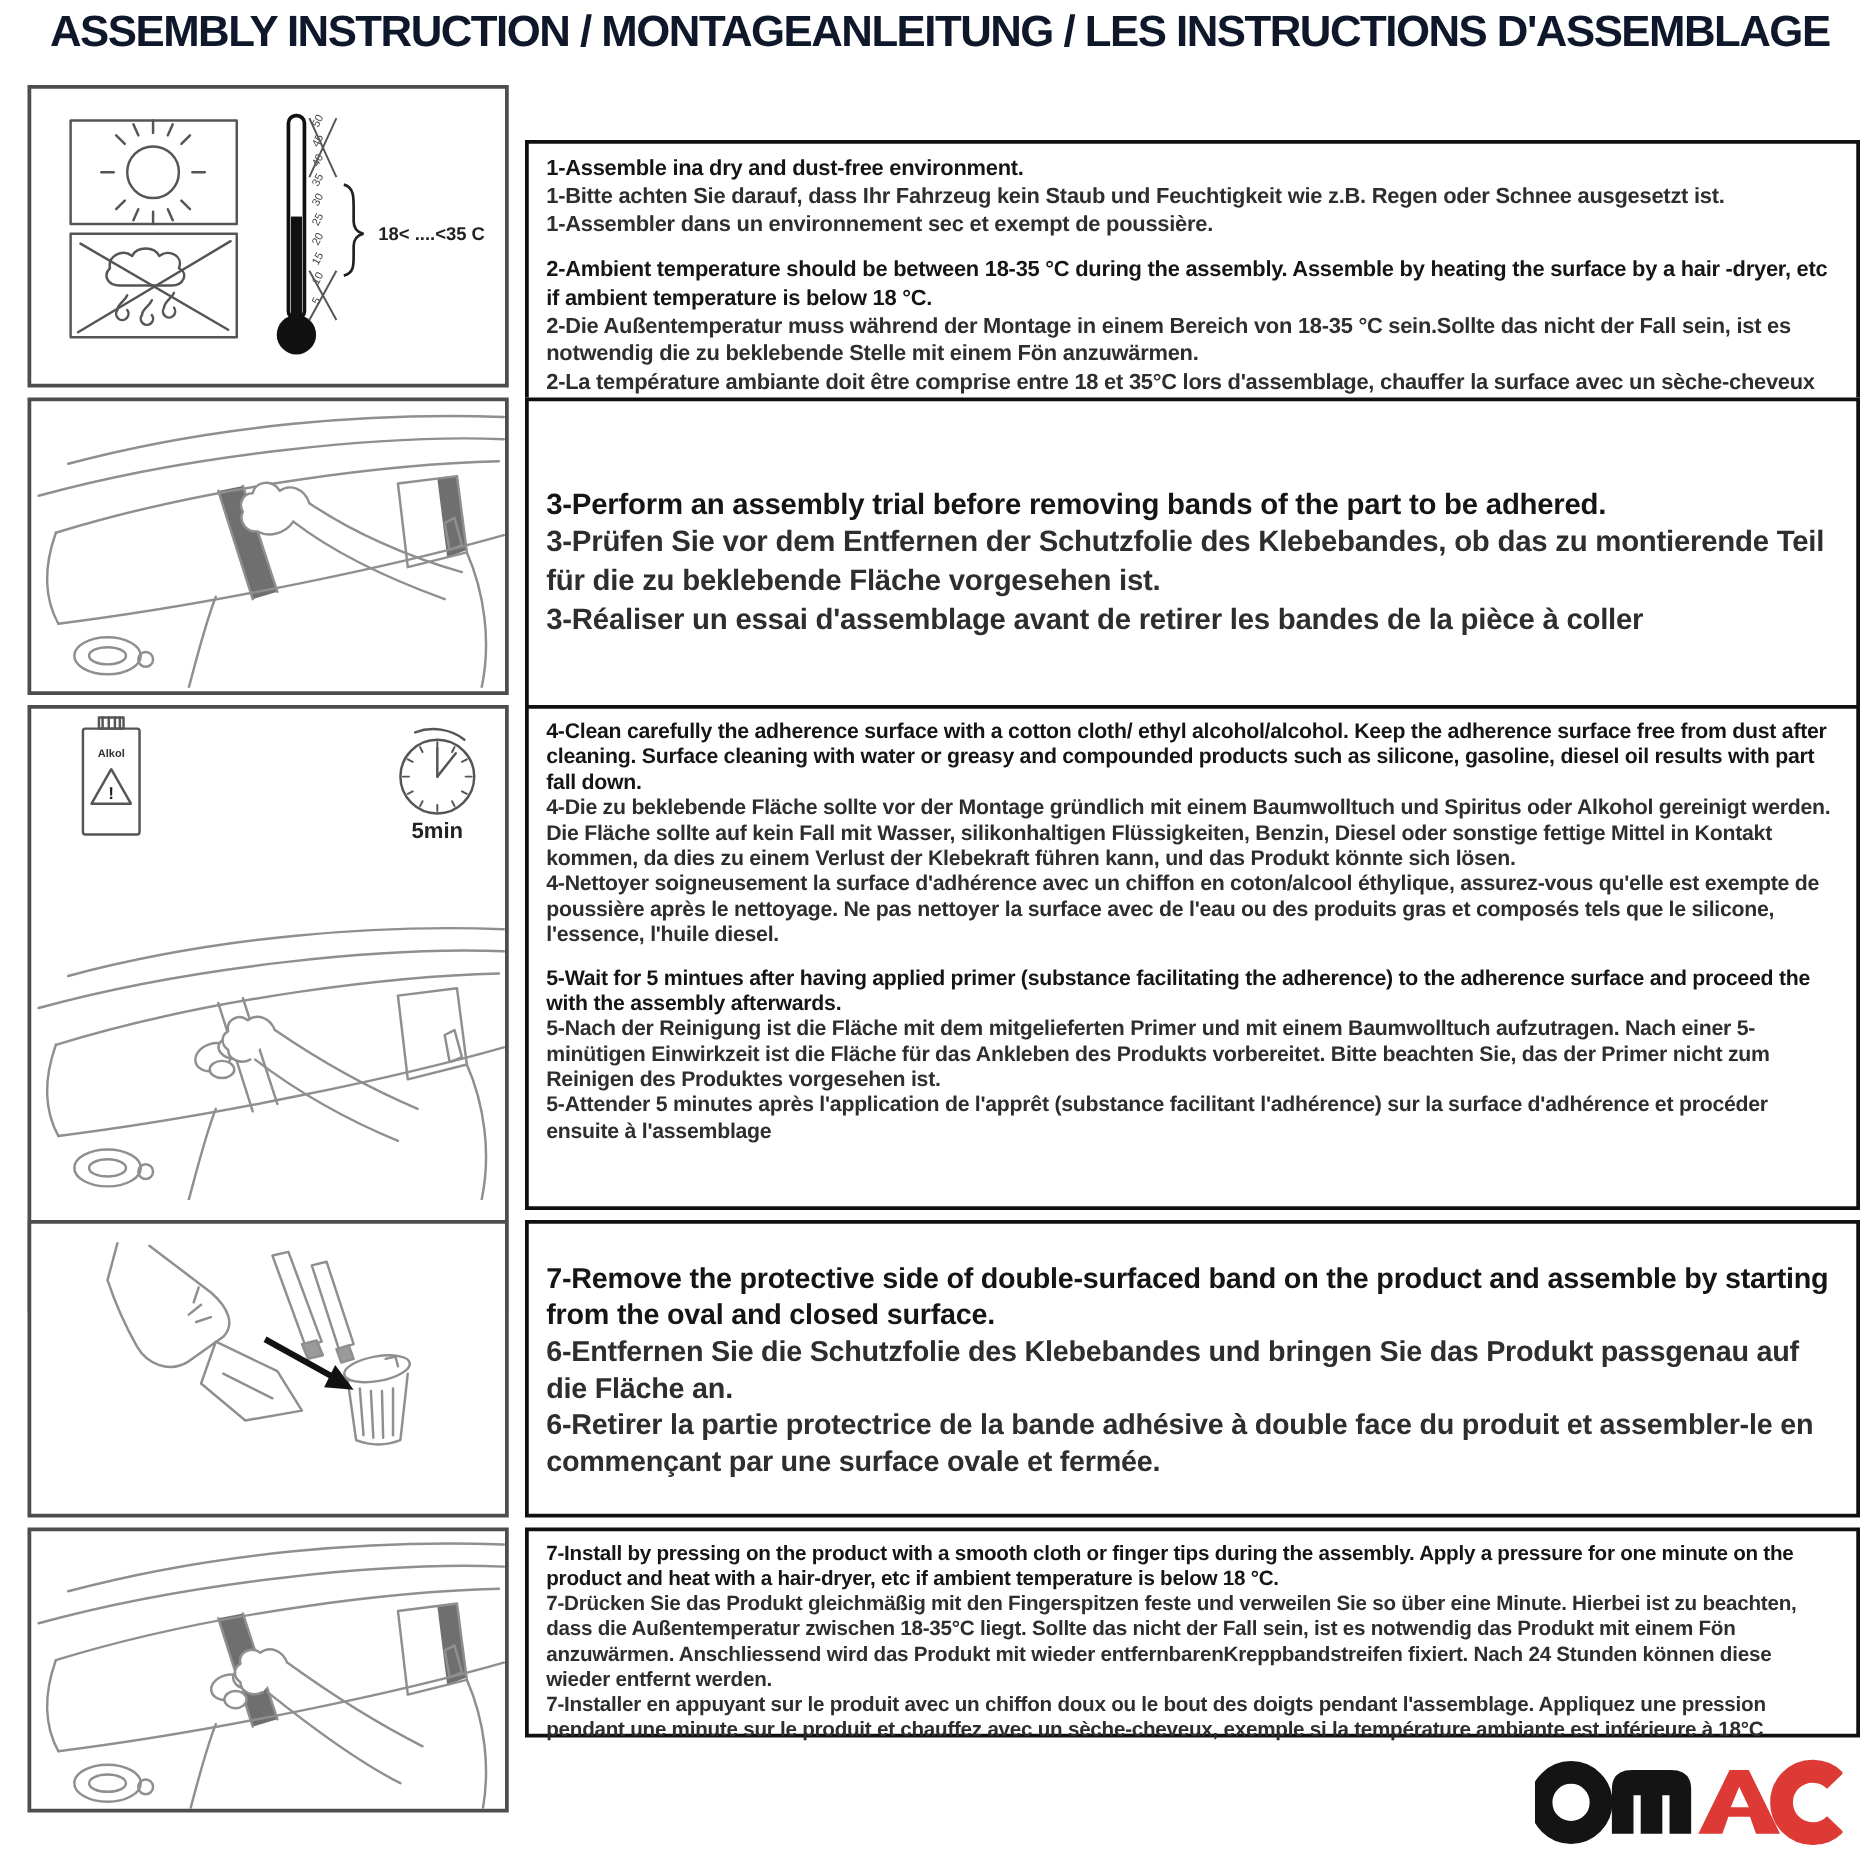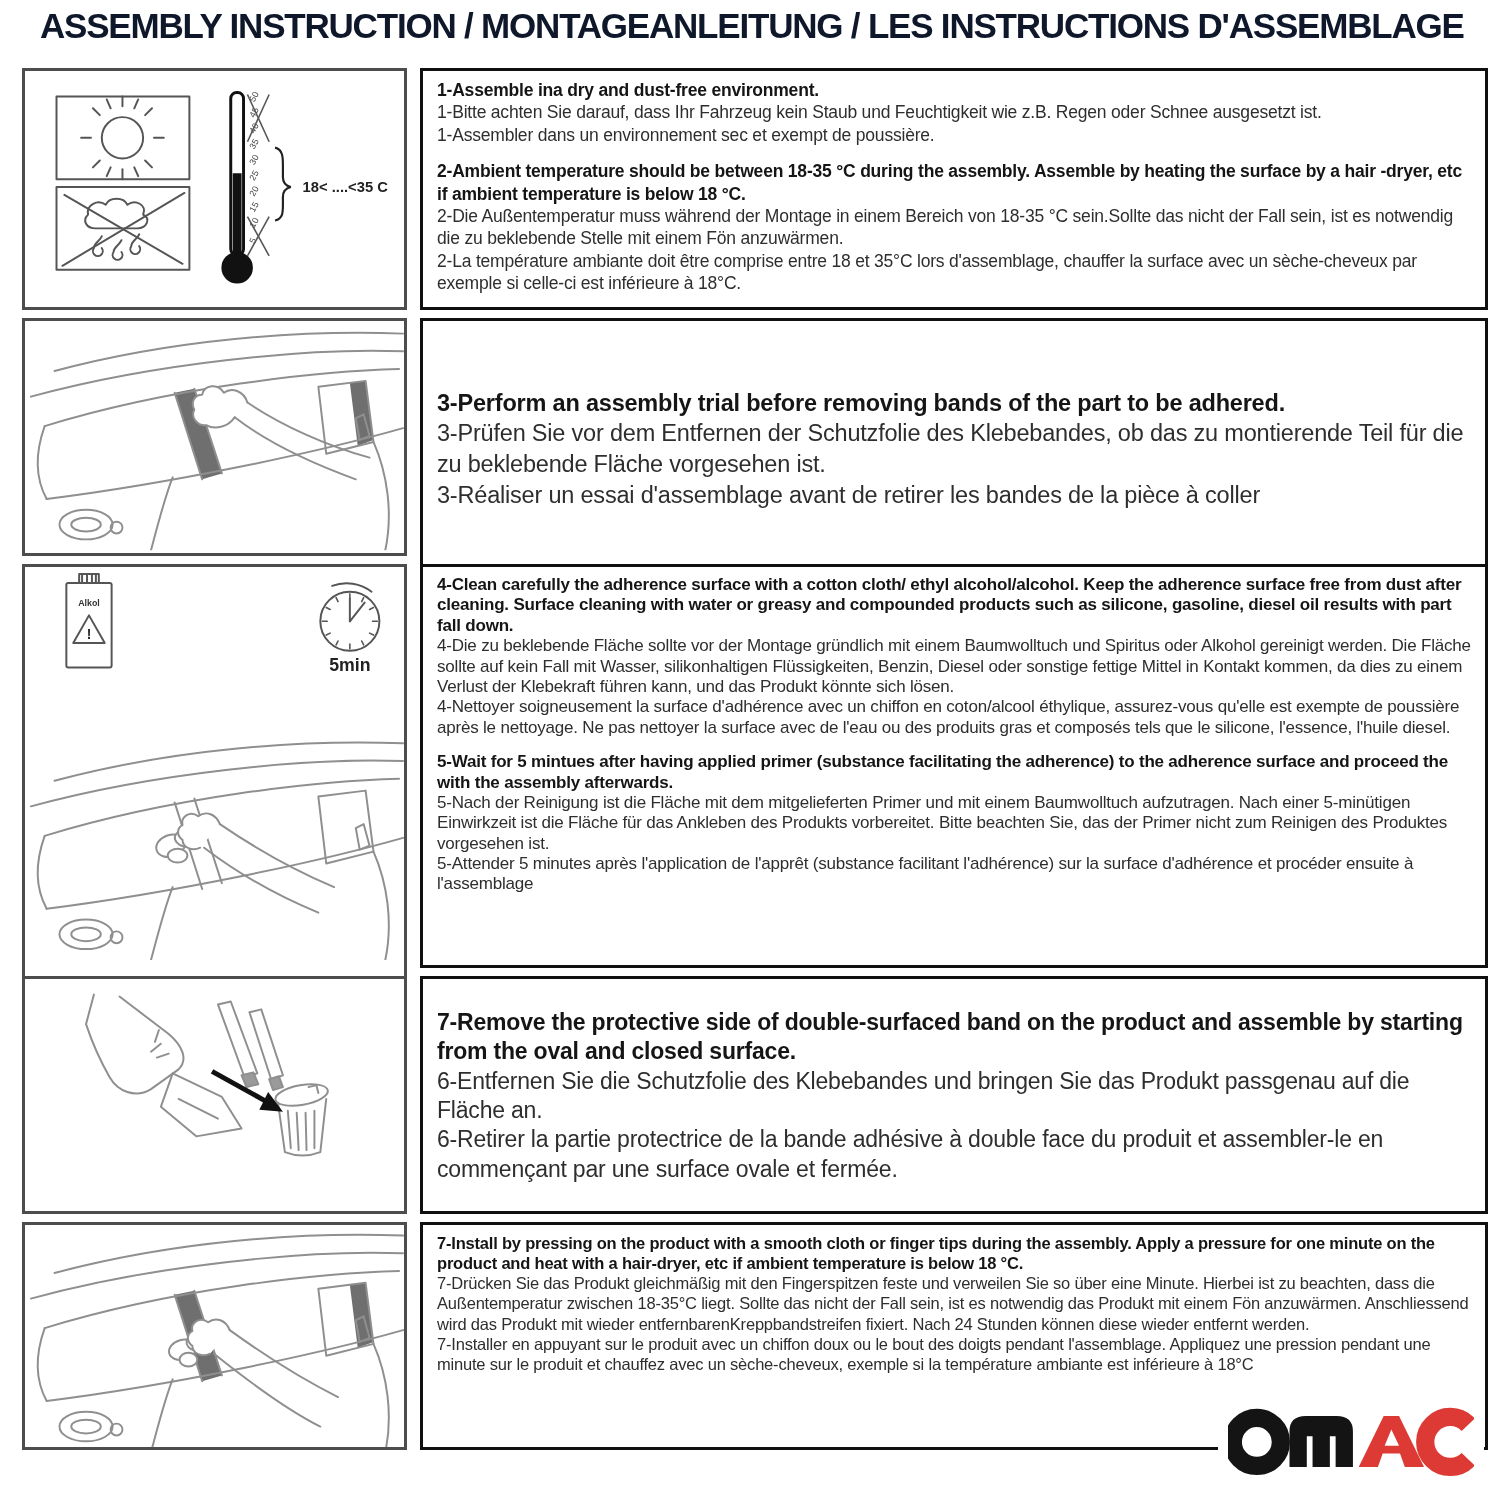--- a/index.html
+++ b/index.html
@@ -6,21 +6,21 @@
   #page{position:relative;width:1500px;height:1500px;background:#fff;overflow:hidden;
         font-family:"Liberation Sans",sans-serif;color:#2a2a2a;}
   #title{position:absolute;left:40px;top:6px;width:1440px;
          font-size:35px;font-weight:bold;letter-spacing:-1.2px;color:#0f172a;
          white-space:nowrap;}
   .row{position:absolute;left:22px;width:1466px;}
   .fig-box{position:absolute;left:0;top:0;width:385px;border:3px solid #4d4d4d;background:#fff;box-sizing:border-box;}
   .txt-box{position:absolute;left:398px;top:0;width:1068px;border:3px solid #101010;background:#fff;box-sizing:border-box;
            padding:8px 14px 6px 14px;display:flex;flex-direction:column;justify-content:flex-start;}
   .txt-box.center{justify-content:center;}
-  .para{margin:0;color:#2e2e2e;letter-spacing:-0.2px;}
+  .para{margin:0;color:#2e2e2e;letter-spacing:-0.2px;font-weight:bold;}
   .para.bold{font-weight:bold;color:#151515;}
   .para.bold:not(:first-child){margin-top:14px;}
   
   .s1 .para{font-size:17.5px;line-height:1.28;}
   .s2 .para{font-size:23.5px;line-height:1.3;}
   .s3 .para{font-size:17px;line-height:1.2;}
   .s4 .para{font-size:23px;line-height:1.28;}
   .s5 .para{font-size:16.5px;line-height:1.22;}
   svg{display:block;}
   .sketch{stroke:#8f8f8f;stroke-width:2;fill:none;stroke-linecap:round;stroke-linejoin:round;}
@@ -108,21 +108,21 @@
         <g stroke="#555" stroke-width="1.6">
           <line x1="226" y1="22" x2="248" y2="70"></line>
             <line x1="248" y1="22" x2="226" y2="70"></line>
           <line x1="226" y1="146" x2="248" y2="186"></line>
             <line x1="248" y1="146" x2="226" y2="186"></line>
         </g>
         <path d="M254,76 C262,78 262,86 262,94 L262,106 C262,112 266,115 270,116 C266,117 262,120 262,126 L262,134 C262,142 262,148 254,150" fill="none" stroke="#222" stroke-width="2.2"></path>
         <text x="282" y="121" font-size="15" font-weight="bold" fill="#222" font-family="Liberation Sans, sans-serif">18&lt; ....&lt;35 C</text>
       </svg>
     </div>
-    <div class="txt-box s1" style="height:242px;">
+    <div class="txt-box s1" style="height:242px;margin-top:44px;">
         <p class="para bold">1-Assemble ina dry and dust-free environment.</p>
         <p class="para">1-Bitte achten Sie darauf, dass Ihr Fahrzeug kein Staub und Feuchtigkeit wie z.B. Regen oder Schnee ausgesetzt ist.</p>
         <p class="para">1-Assembler dans un environnement sec et exempt de poussière.</p>
         <p class="para bold">2-Ambient temperature should be between 18-35 °C  during the assembly. Assemble by heating the surface by a hair -dryer, etc if ambient temperature is below 18 °C.</p>
         <p class="para">2-Die Außentemperatur muss während der Montage in einem Bereich von 18-35 °C  sein.Sollte das nicht der Fall sein, ist es notwendig die zu beklebende Stelle mit einem Fön anzuwärmen.</p>
         <p class="para">2-La température ambiante doit être comprise entre 18 et 35°C lors d'assemblage, chauffer la surface avec un sèche-cheveux par exemple si celle-ci est inférieure à 18°C.</p>
       </div>
   </div>
 
   <div class="row" style="top:318px;height:238px;">
@@ -247,21 +247,21 @@
         <g class="sketch">
           <ellipse cx="160" cy="126" rx="14" ry="10" fill="#fff" transform="rotate(-15 160 126)"></ellipse>
           <ellipse cx="174" cy="119" rx="10" ry="8" fill="#fff" transform="rotate(12 174 119)"></ellipse>
           <ellipse cx="166" cy="136" rx="9" ry="7" fill="#fff"></ellipse>
           <path d="M208,106 C204,96 194,92 186,98 C178,92 168,98 170,107 C164,110 164,118 170,122 C170,130 180,134 188,130" fill="#fff"></path>
           <path d="M192,130 C232,162 268,188 300,204"></path>
           <path d="M208,106 C244,132 282,156 318,174"></path>
         </g>
       </svg>
     </div>
-    <div class="txt-box s5" style="height:228px;">
+    <div class="txt-box s5" style="height:168px;">
         <p class="para bold">7-Install by pressing on the product with a smooth cloth or finger tips during the assembly. Apply a pressure for one minute on the product and heat with a hair-dryer, etc if ambient temperature is below 18 °C.</p>
         <p class="para">7-Drücken Sie das Produkt gleichmäßig mit den Fingerspitzen feste und verweilen Sie so über eine Minute. Hierbei ist zu beachten, dass die Außentemperatur zwischen 18-35°C liegt. Sollte das nicht der Fall sein, ist es notwendig das Produkt mit einem Fön anzuwärmen. Anschliessend wird das Produkt mit wieder entfernbarenKreppbandstreifen fixiert. Nach 24 Stunden können diese wieder entfernt werden.</p>
         <p class="para">7-Installer en appuyant sur le produit avec un chiffon doux ou le bout des doigts pendant l'assemblage. Appliquez une pression pendant une minute sur le produit et chauffez avec un sèche-cheveux, exemple si la température ambiante est inférieure à 18°C</p>
       </div>
   </div>
 
   <div id="logo">
     <svg viewBox="0 0 256 86" width="246" height="86">
       <title>OMAC</title>
       <circle cx="30" cy="44" r="25" fill="none" stroke="#141414" stroke-width="19"></circle>

